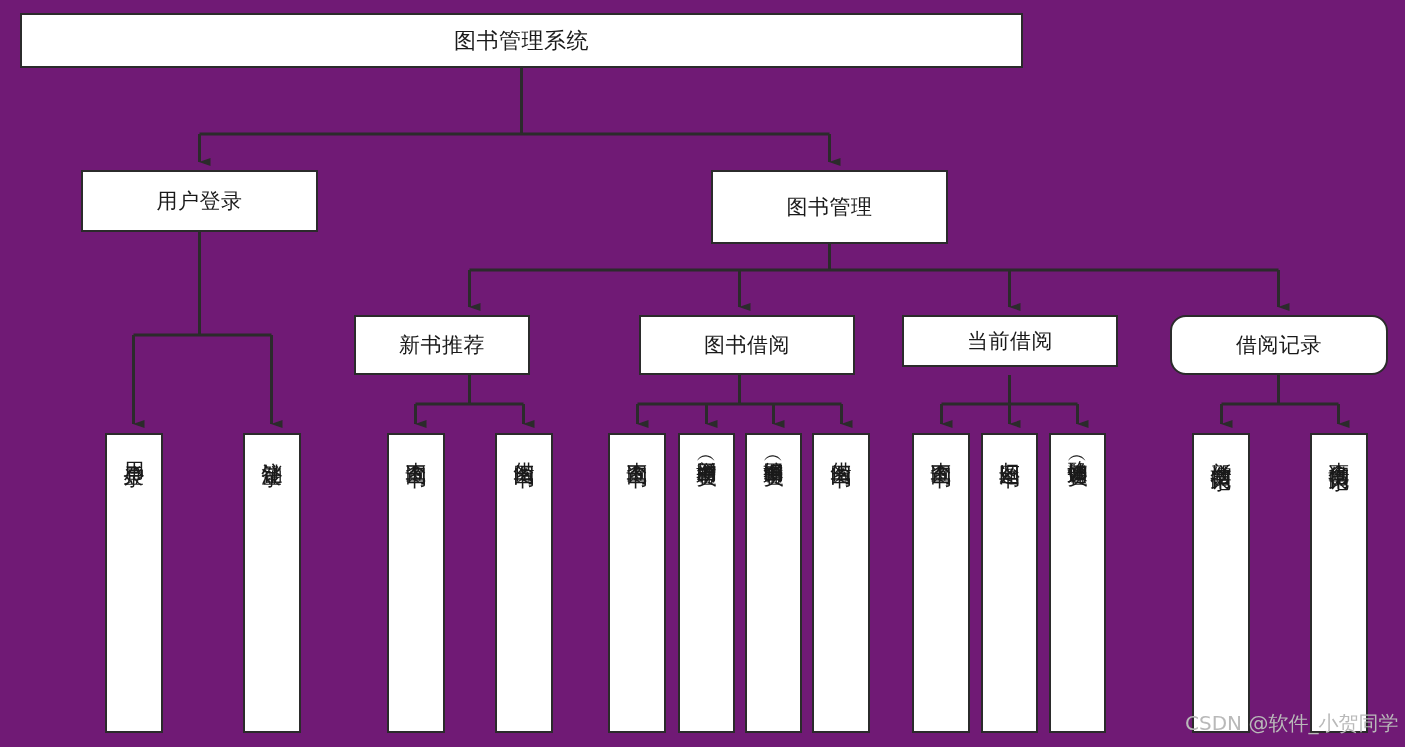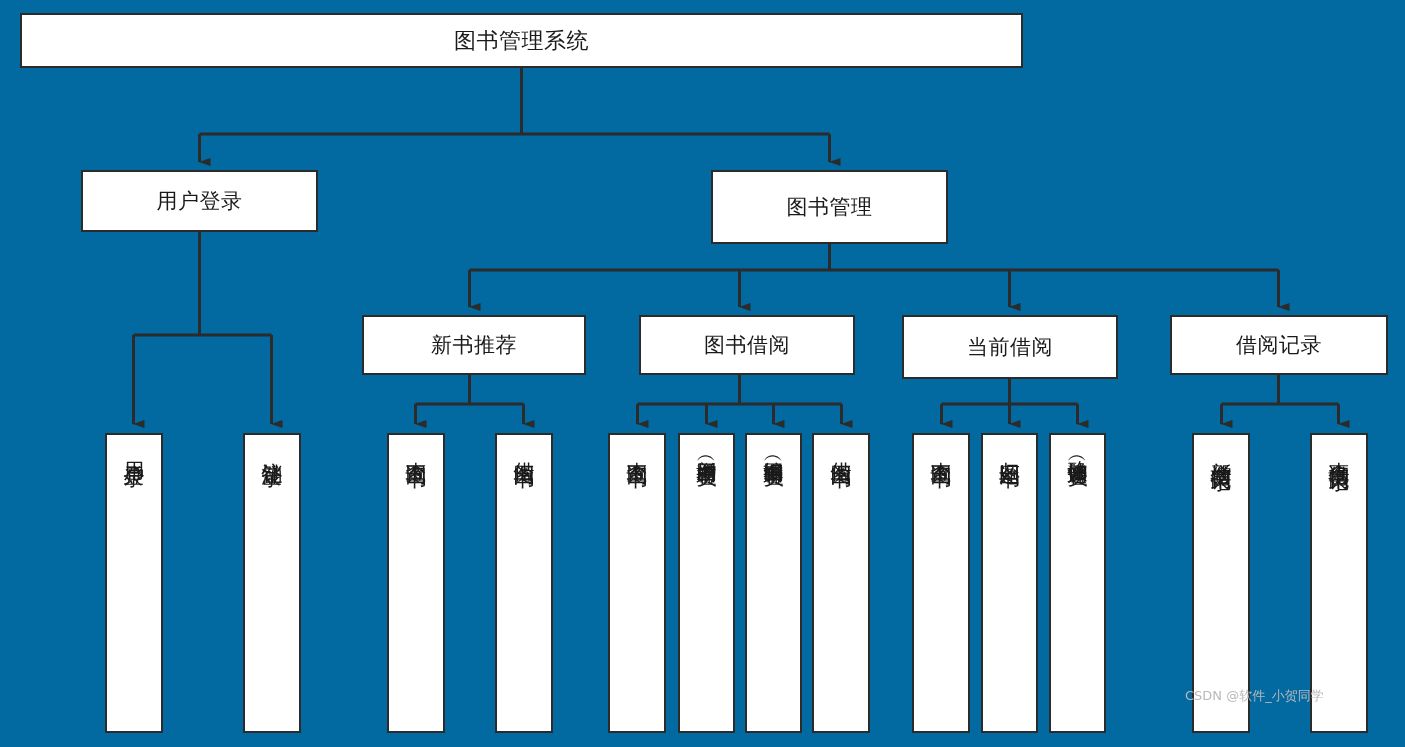--- a/index.html
+++ b/index.html
@@ -4,21 +4,21 @@
 <style>
   html, body {
     margin: 0;
     padding: 0;
     background: #ffffff;
   }
   #canvas {
     position: relative;
     width: 1405px;
     height: 747px;
-    background: #0369a1;
+    background: #701a75;
     font-family: "DejaVu Sans", "Liberation Sans", sans-serif;
     overflow: hidden;
     text-decoration: underline;
   }
   #wires {
     position: absolute;
     left: 0;
     top: 0;
     width: 1405px;
     height: 747px;
@@ -64,22 +64,22 @@
     white-space: nowrap;
     text-align: left;
   }
   .node.vert.narrow .lbl {
     font-size: 20px;
     letter-spacing: 1px;
   }
   .watermark {
     position: absolute;
     left: 1185px;
-    top: 687px;
-    font-size: 13px;
+    top: 710px;
+    font-size: 20px;
     color: #b9b9b9;
     white-space: nowrap;
     z-index: 5;
     font-family: "DejaVu Sans", "Liberation Sans", sans-serif;
   }
 </style>
 </head>
 <body>
 
 <div id="canvas">
@@ -140,30 +140,30 @@
     <span class="lbl">图书管理系统</span>
   </div>
 
   <div class="node horiz" style="left:81px; top:170px; width:237px; height:62px;">
     <span class="lbl">用户登录</span>
   </div>
   <div class="node horiz" style="left:711px; top:170px; width:237px; height:74px;">
     <span class="lbl">图书管理</span>
   </div>
 
-  <div class="node horiz" style="left:362px; top:315px; width:224px; height:60px;">
+  <div class="node horiz" style="left:354px; top:315px; width:176px; height:60px;">
     <span class="lbl">新书推荐</span>
   </div>
   <div class="node horiz" style="left:632px; top:315px; width:216px; height:60px;margin-left:7px;">
     <span class="lbl">图书借阅</span>
   </div>
-  <div class="node horiz" style="left:902px; top:315px; width:216px; height:64px;">
+  <div class="node horiz" style="left:902px; top:315px; width:216px; height:52px;">
     <span class="lbl">当前借阅</span>
   </div>
-  <div class="node horiz" style="left:1170px; top:315px; width:218px; height:60px;">
+  <div class="node horiz" style="left:1170px; top:315px; width:218px; height:60px;border-radius:16px;">
     <span class="lbl">借阅记录</span>
   </div>
 
   <div class="node vert" style="left:105px; top:433px; width:58px; height:300px;">
     <span class="lbl">用户登录</span>
   </div>
   <div class="node vert" style="left:243px; top:433px; width:58px; height:300px;">
     <span class="lbl">注销登录</span>
   </div>
 

